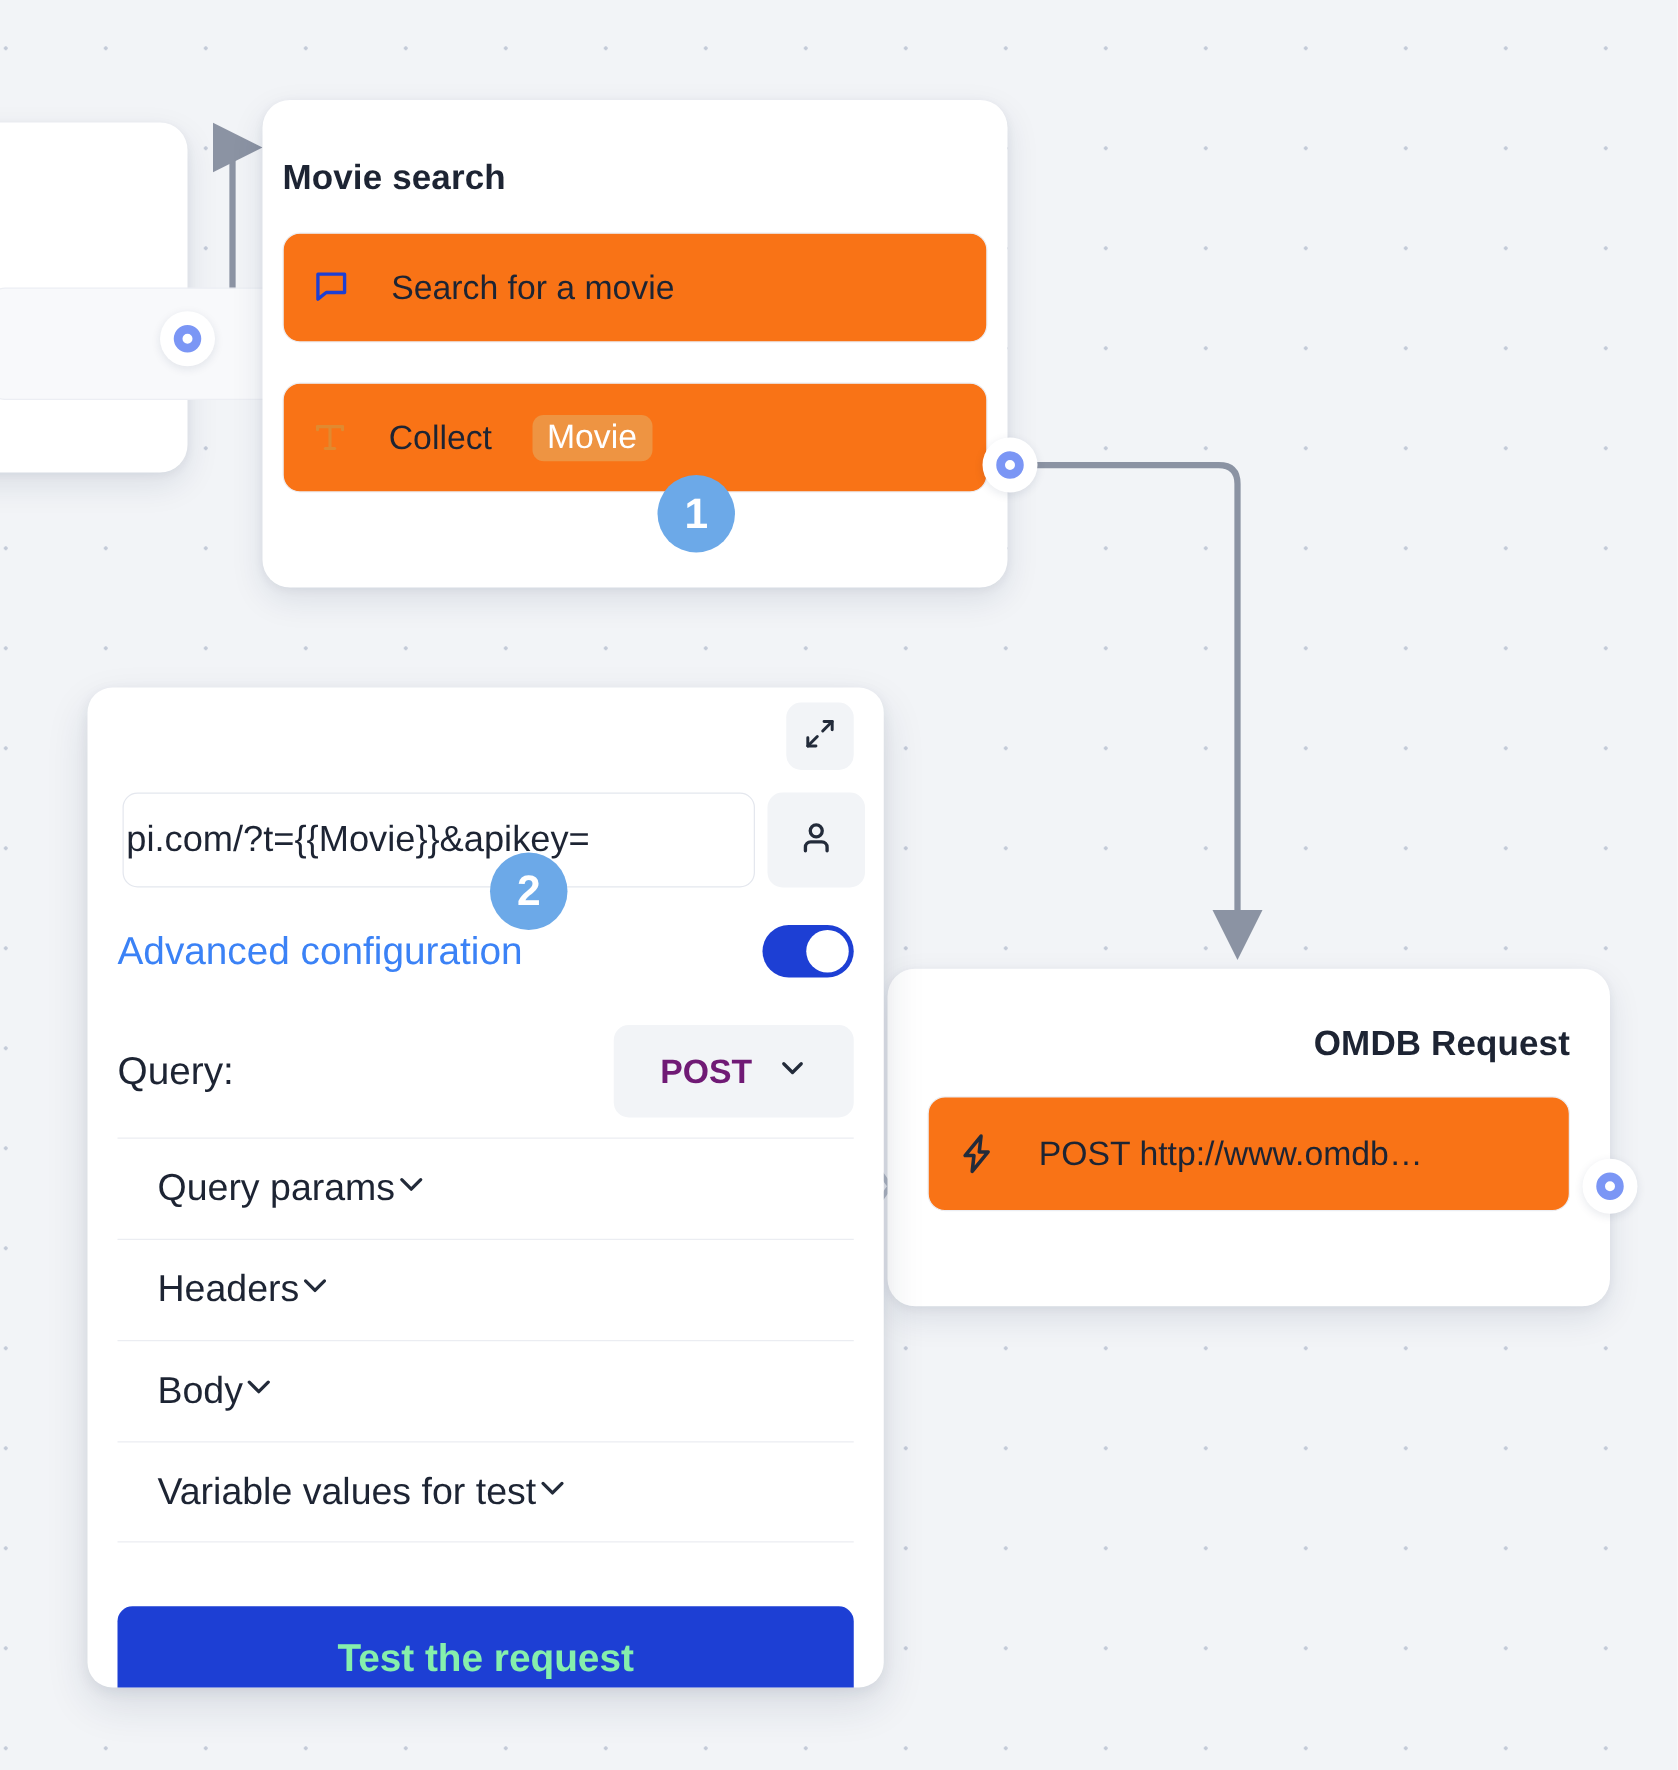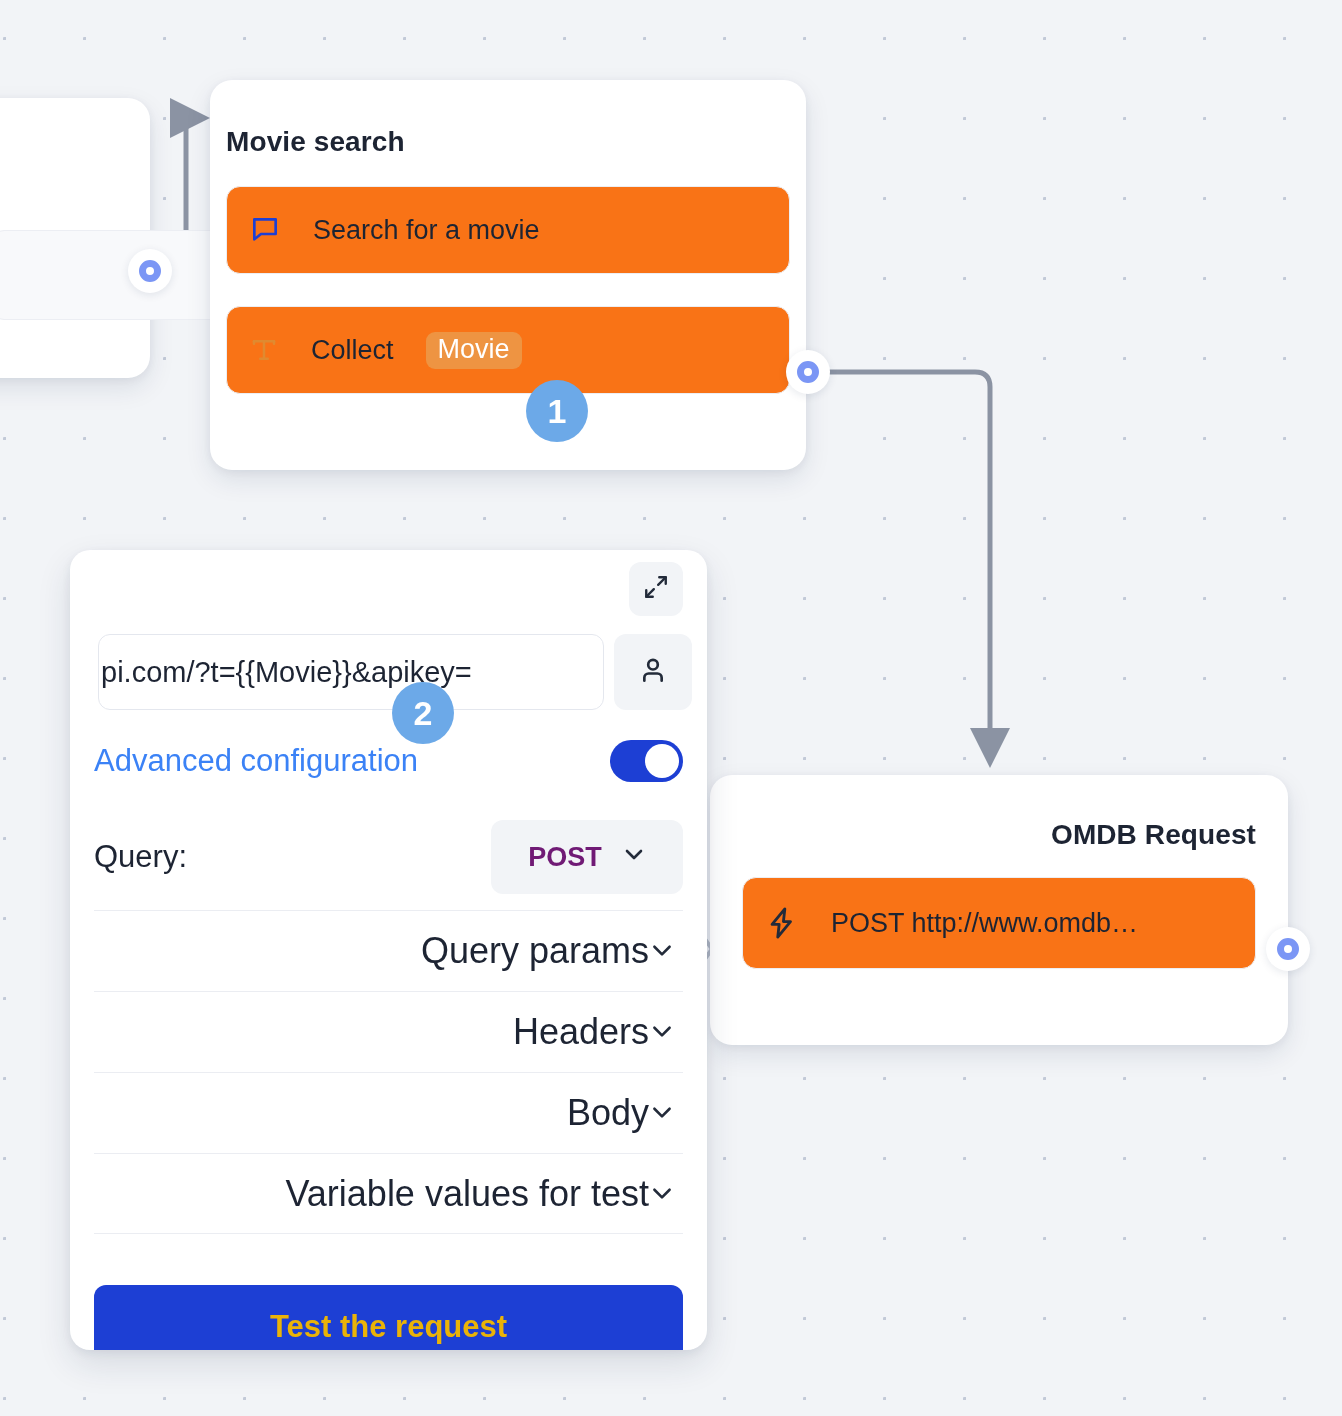--- a/index.html
+++ b/index.html
@@ -173,34 +173,34 @@
     font-weight: 700;
     color: #701a75;
     cursor: pointer;
   }
   .accordion {
     position: absolute; left: 24px; top: 360px; width: 589px;
   }
   .acc-item {
     height: 81px;
     border-top: 1px solid #ebedf2;
-    display: flex; align-items: center; justify-content: flex-end;
+    display: flex; align-items: center; justify-content: flex-start;
     padding: 0 8px 0 32px;
-    font-size: 36px;
+    font-size: 30px;
     color: #1d2433;
     cursor: pointer;
   }
   .acc-item:last-child { border-bottom: 1px solid #ebedf2; }
   .test-btn {
     position: absolute; left: 24px; top: 735px;
     width: 589px; height: 84px;
     background: #1d3fd4;
     border: none;
     border-radius: 12px;
-    color: #eab308;
+    color: #86efac;
     font-family: "Liberation Sans", sans-serif;
     font-size: 31px;
     font-weight: 700;
     cursor: pointer;
   }
 
   
   .badge {
     position: absolute;
     width: 62px; height: 62px;

